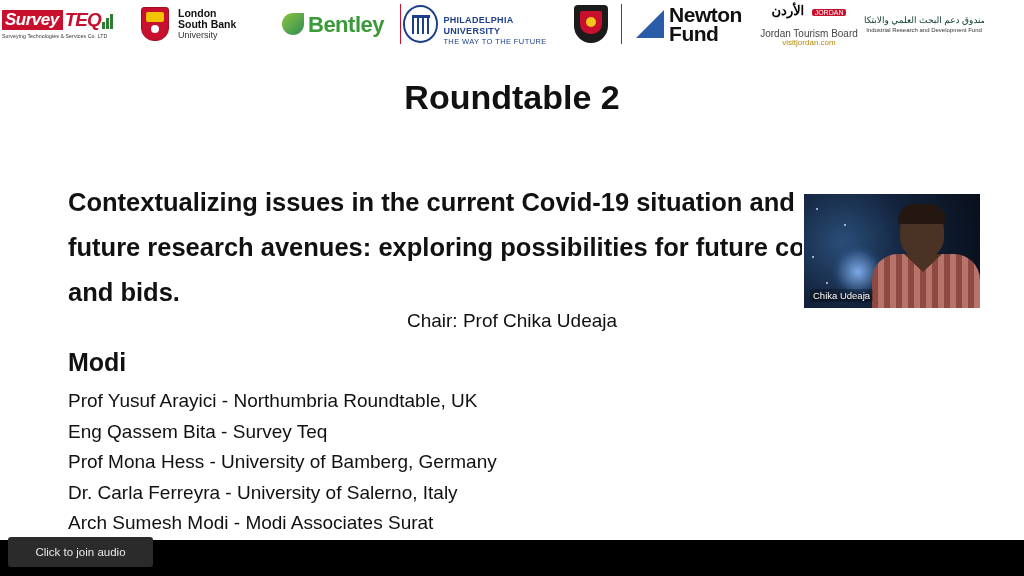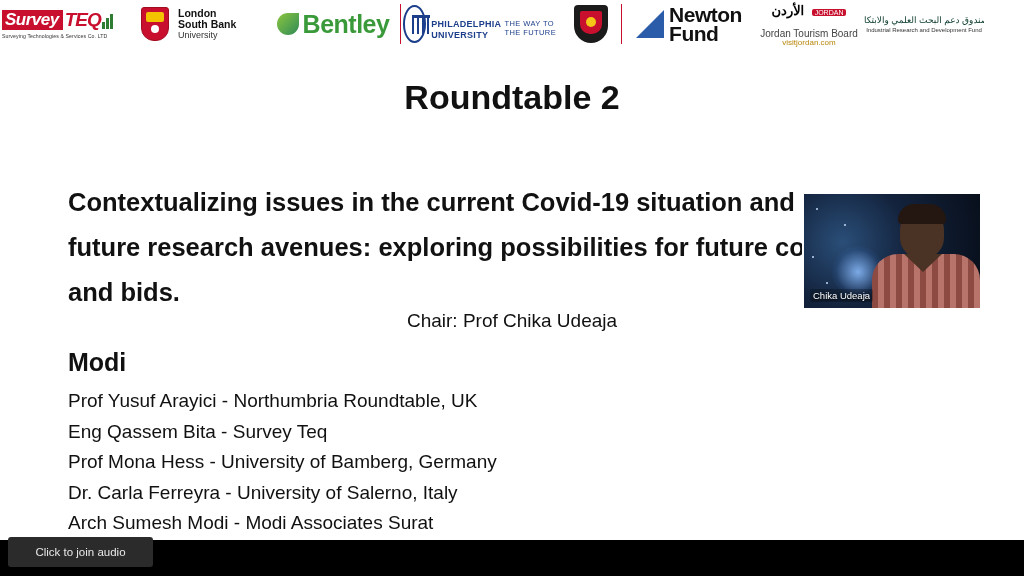--- a/index.html
+++ b/index.html
@@ -143,21 +143,21 @@
   .l-bentley .bt {
     display: flex; align-items: center;
   }
   .l-bentley .bt-leaf {
     width: 22px; height: 22px;
     border-radius: 50% 0 50% 50%;
     background: linear-gradient(135deg, #8dc63f 0%, #2e8b57 100%);
     margin-right: 4px;
   }
   .l-bentley .bt-word {
-    font-size: 25px;
+    font-size: 22px;
     font-weight: bold;
     color: #3a9a3a;
     letter-spacing: -0.5px;
     line-height: 25px;
   }
 
   
   .l-phila { width: 160px; flex-direction: row; }
   .l-phila .ph-seal {
     width: 34px; height: 34px;
@@ -170,21 +170,21 @@
   .l-phila .ph-seal::before {
     content: "";
     position: absolute;
     left: 7px; top: 8px;
     width: 18px; height: 16px;
     background:
       repeating-linear-gradient(90deg, #1d3f8b 0 2px, transparent 2px 5px);
     border-top: 3px solid #1d3f8b;
   }
   .l-phila .ph-txt {
-    display: flex; flex-direction: row;  margin-top: 12px;
+    display: flex; flex-direction: column;  margin-top: 12px;
   }
   .l-phila .ph-name {
     font-size: 9px;
     font-weight: bold;
     color: #1d3f8b;
     letter-spacing: 0.3px;
     line-height: 11px;
   }
   .l-phila .ph-tag {
     font-size: 7.5px;

